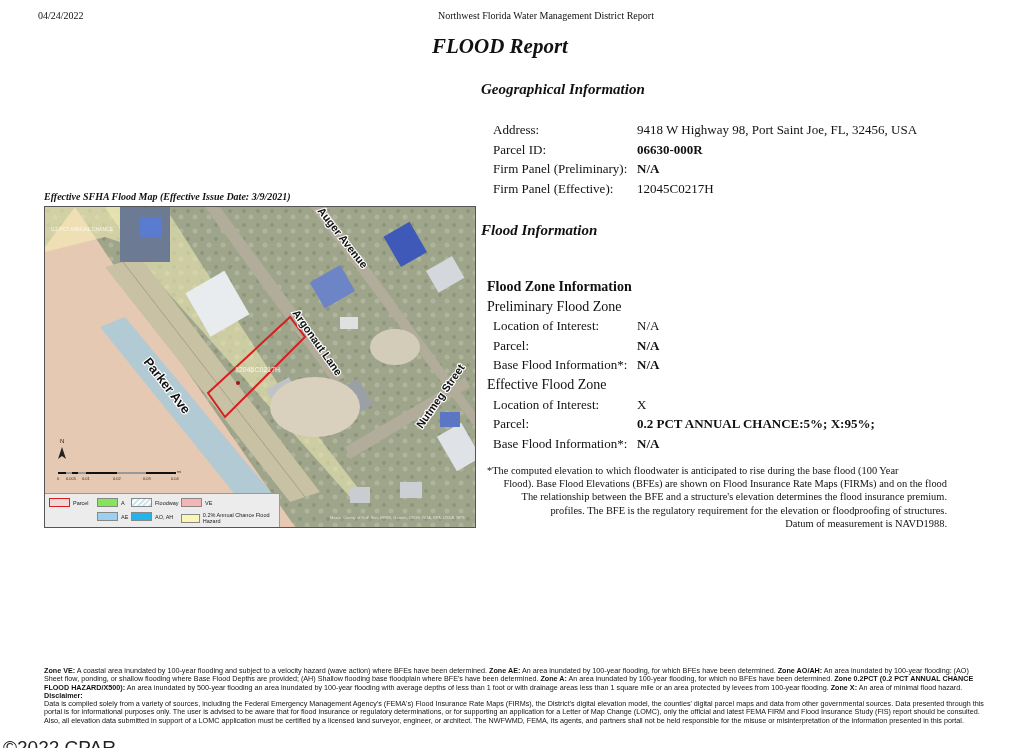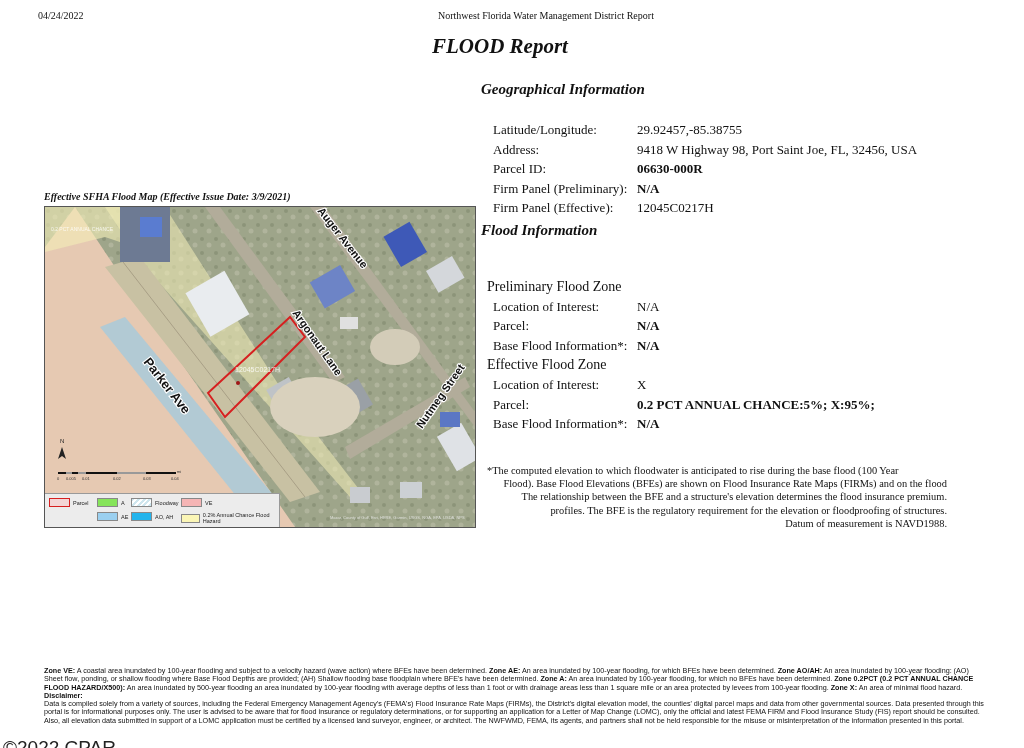--- a/index.html
+++ b/index.html
@@ -50,43 +50,40 @@
 </head>
 <body>
 
 <div class="abs date">04/24/2022</div>
 <div class="abs org">Northwest Florida Water Management District Report</div>
 <div class="abs title">FLOOD Report</div>
 
 <div class="abs h2 geo-h">Geographical Information</div>
 <div class="abs kv geo-kv">
   <div class="row">
-      <span class="k">Latitude/Longitude:</span>
-      <span class="v">29.92457,-85.38755</span>
-    </div>
-  <div class="row">
       <span class="k">Address:</span>
       <span class="v">9418 W Highway 98, Port Saint Joe, FL, 32456, USA</span>
     </div>
   <div class="row">
       <span class="k">Parcel ID:</span>
       <span class="v bold">06630-000R</span>
     </div>
   <div class="row">
       <span class="k">Firm Panel (Preliminary):</span>
       <span class="v bold">N/A</span>
     </div>
   <div class="row">
       <span class="k">Firm Panel (Effective):</span>
       <span class="v">12045C0217H</span>
     </div>
 </div>
 
 <div class="abs h2 flood-h">Flood Information</div>
 <div class="abs fz">
+  <div class="h3">Flood Zone Information</div>
   <div class="sub">Preliminary Flood Zone</div>
   <div class="row">
       <span class="k">Location of Interest:</span>
       <span>N/A</span>
     </div>
   <div class="row">
       <span class="k">Parcel:</span>
       <span class="bold">N/A</span>
     </div>
   <div class="row">

